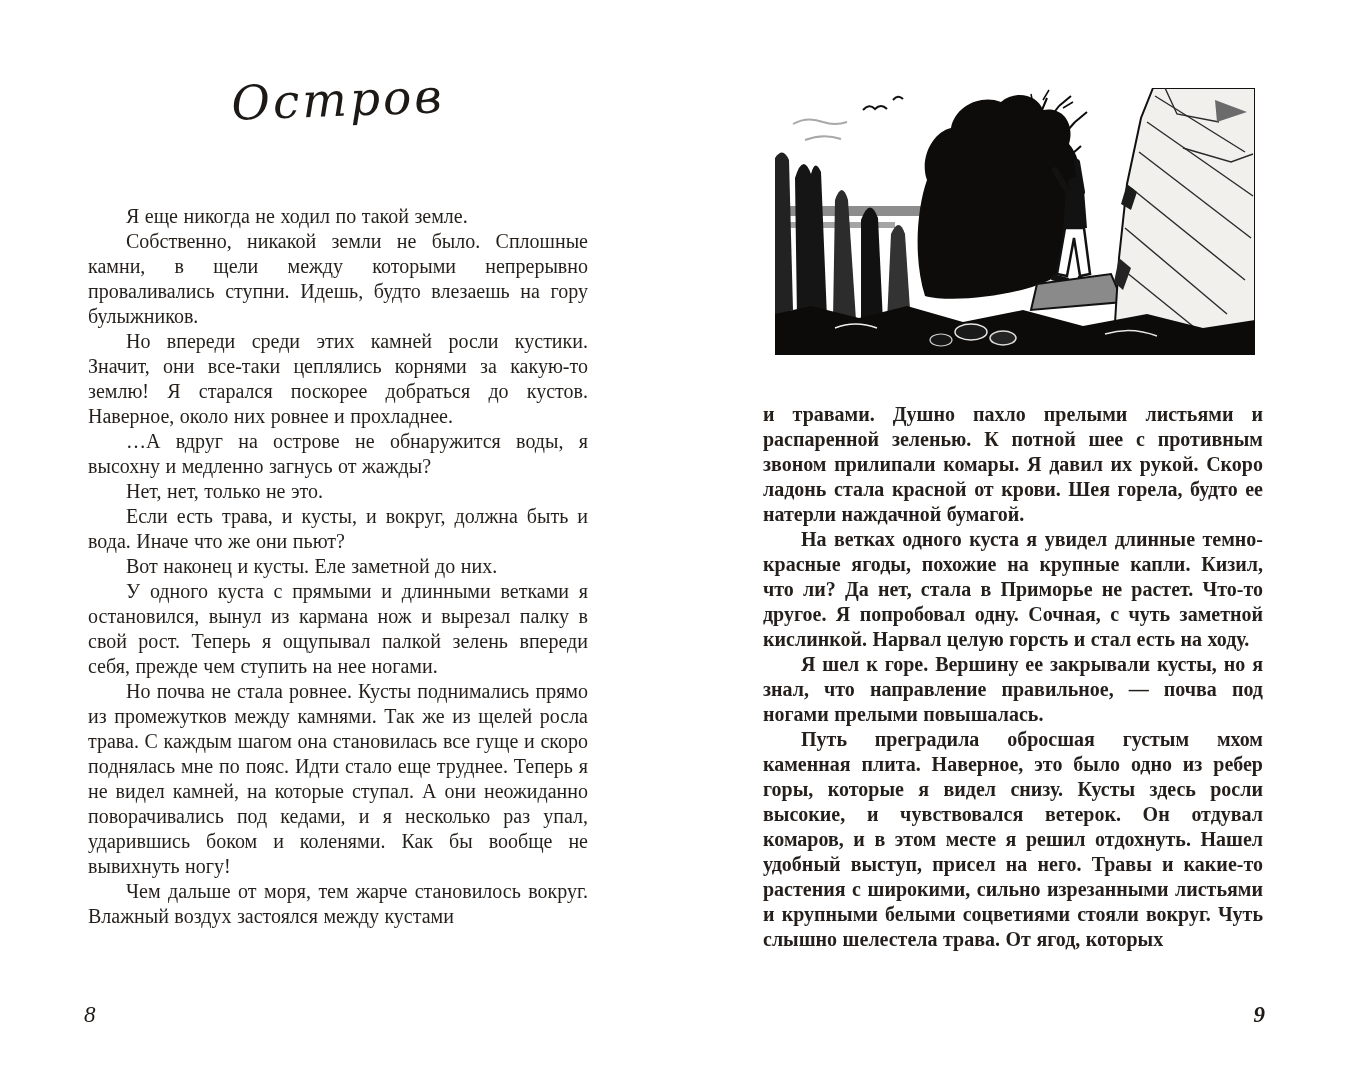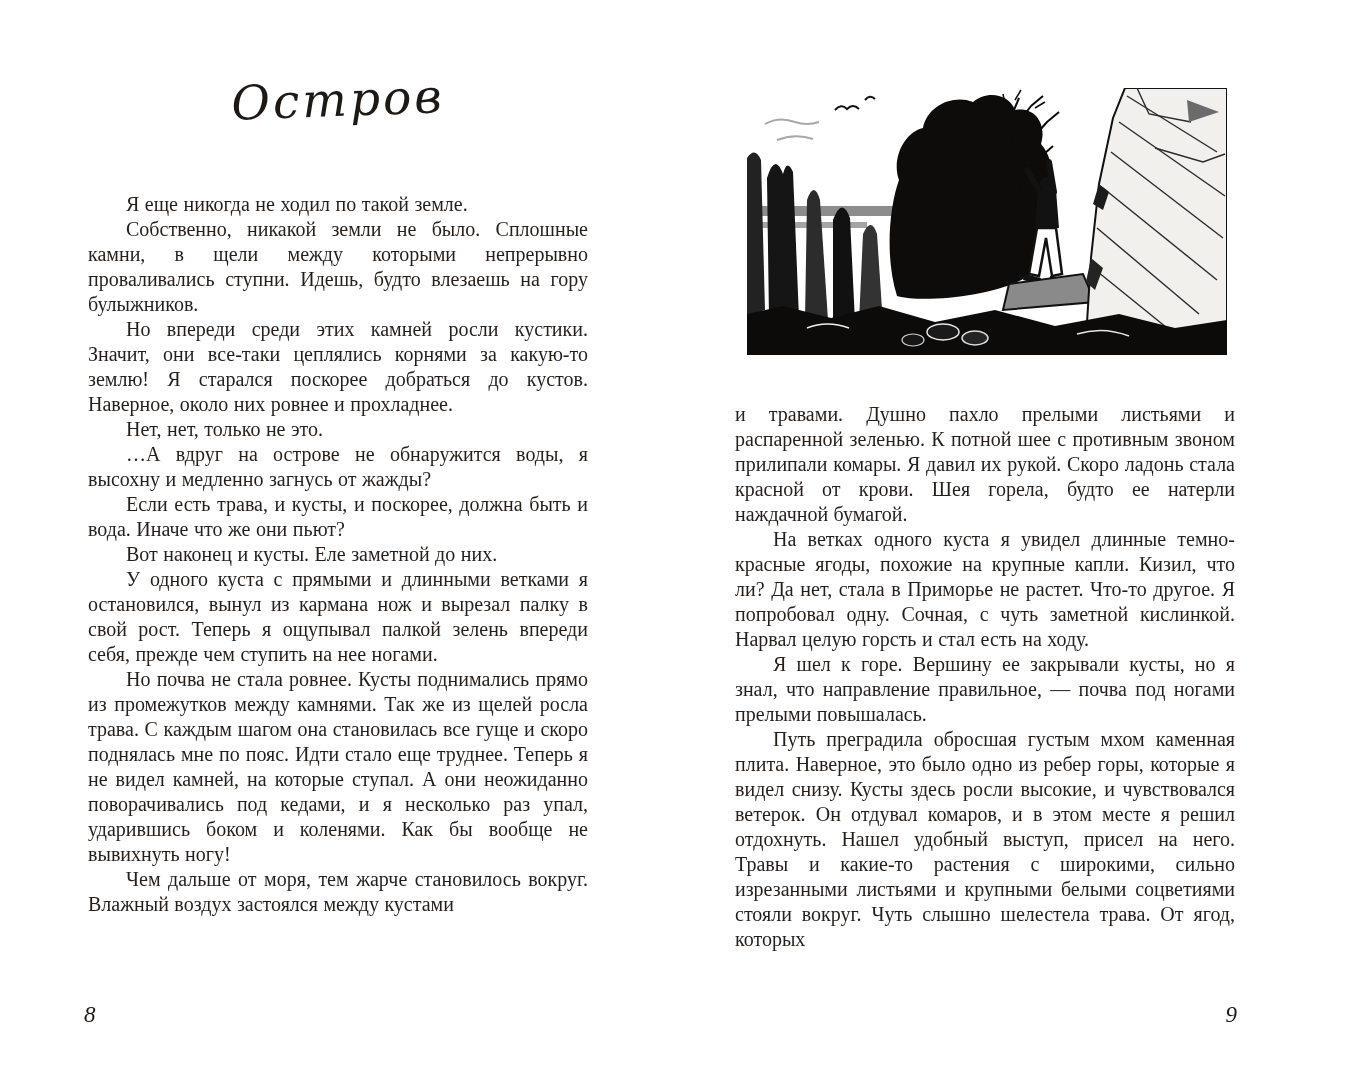--- a/index.html
+++ b/index.html
@@ -8,38 +8,38 @@
     height: 1080px;
     background: #ffffff;
     position: relative;
     overflow: hidden;
     font-family: "Liberation Serif", serif;
     color: #241f1b;
   }
   .spread { position: absolute; inset: 0; background: #fff; }
   .page { position: absolute; top: 0; height: 1080px; }
   .page-left  { left: 88px;  width: 500px; }
-  .page-right { left: 735px; width: 500px; }
+  .page-right { left: 763px; width: 500px; font-weight: bold; }
 
   .chapter-title {
     margin: 0;
     position: absolute;
     top: 72px; left: 0; width: 100%;
     text-align: center;
     font-family: "DejaVu Serif", serif;
     font-style: italic;
     font-weight: 400;
     font-size: 47px;
     letter-spacing: 3px;
     transform: rotate(-2deg);
     color: #1d1916;
   }
 
   .body-text { position: absolute; left: 0; width: 500px; }
-  .page-left  .body-text { top: 192px; }
+  .page-left  .body-text { top: 204px; }
   .page-right .body-text { top: 402px; }
 
   .body-text p {
     margin: 0;
     font-size: 20px;
     line-height: 25px;
     text-align: justify;
     text-indent: 38px;
     word-spacing: 0.5px;
   }
@@ -68,23 +68,23 @@
 
 <div class="spread">
 
   <section class="page page-left">
     <h1 class="chapter-title">Остров</h1>
 
     <div class="body-text">
       <p>Я еще никогда не ходил по такой земле.</p>
       <p>Собственно, никакой земли не было. Сплошные камни, в щели между которыми непрерывно проваливались ступни. Идешь, будто влезаешь на гору булыжников.</p>
       <p>Но впереди среди этих камней росли кустики. Значит, они все-таки цеплялись корнями за какую-то землю! Я старался поскорее добраться до кустов. Наверное, около них ровнее и прохладнее.</p>
+      <p>…А вдруг на острове не обнаружится воды, я высохну и медленно загнусь от жажды?</p>
       <p>Нет, нет, только не это.</p>
-      <p>…А вдруг на острове не обнаружится воды, я высохну и медленно загнусь от жажды?</p>
-      <p>Если есть трава, и кусты, и поскорее, должна быть и вода. Иначе что же они пьют?</p>
+      <p>Если есть трава, и кусты, и вокруг, должна быть и вода. Иначе что же они пьют?</p>
       <p>Вот наконец и кусты. Еле заметной до них.</p>
       <p>У одного куста с прямыми и длинными ветками я остановился, вынул из кармана нож и вырезал палку в свой рост. Теперь я ощупывал палкой зелень впереди себя, прежде чем ступить на нее ногами.</p>
       <p>Но почва не стала ровнее. Кусты поднимались прямо из промежутков между камнями. Так же из щелей росла трава. С каждым шагом она становилась все гуще и скоро поднялась мне по пояс. Идти стало еще труднее. Теперь я не видел камней, на которые ступал. А они неожиданно поворачивались под кедами, и я несколько раз упал, ударившись боком и коленями. Как бы вообще не вывихнуть ногу!</p>
       <p>Чем дальше от моря, тем жарче становилось вокруг. Влажный воздух застоялся между кустами</p>
     </div>
 
     <div class="page-number page-number-left">8</div>
   </section>
 
   <section class="page page-right">

